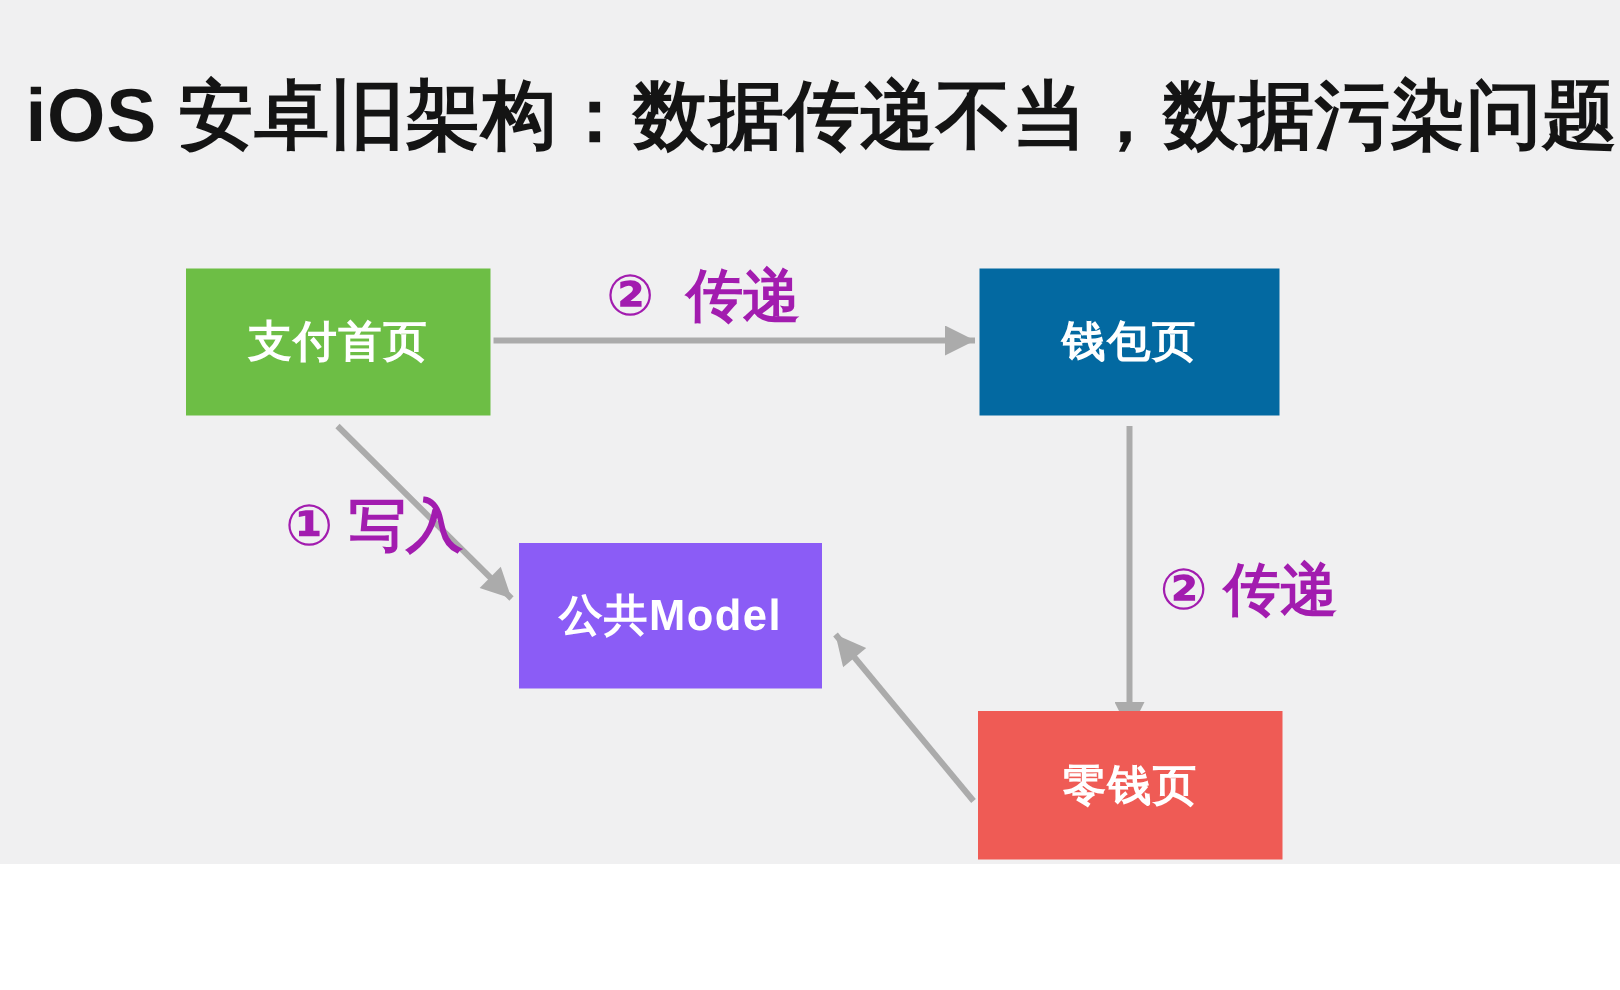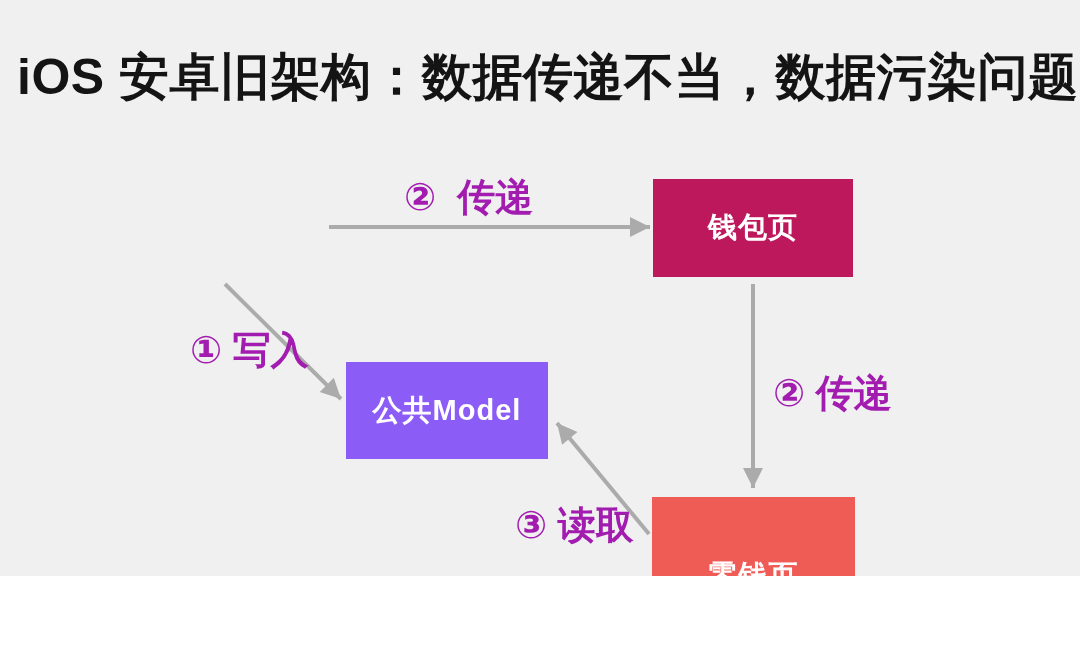--- a/index.html
+++ b/index.html
@@ -37,21 +37,21 @@
     align-items: center;
     justify-content: center;
     color: #FFFFFF;
     font-size: 29px;
     font-weight: 700;
     letter-spacing: 1px;
   }
   .node-payment-home { left: 124px; top: 179px; width: 203px; height: 98px; }
   .node-wallet-page  { left: 653px; top: 179px; width: 200px; height: 98px; }
   .node-shared-model { left: 346px; top: 362px; width: 202px; height: 97px; }
-  .node-change-page  { left: 652px; top: 497px; width: 203px; height: 99px; align-items: flex-end; }
+  .node-change-page  { left: 652px; top: 474px; width: 203px; height: 99px; }
   .edge-label {
     position: absolute;
     font-size: 38px;
     font-weight: 700;
     color: #a21caf;
     white-space: pre;
   }
   .edge-label-pass-top  { left: 404px; top: 172px; }
   .edge-label-write     { left: 190px; top: 325px; }
   .edge-label-pass-right{ left: 773px; top: 368px; }
@@ -69,34 +69,36 @@
       <marker id="arrowhead" viewBox="0 0 10 10" refX="10" refY="5" markerWidth="5.5" markerHeight="5" orient="auto">
         <path d="M0,0 L10,5 L0,10 Z" fill="#ABABAB"></path>
       </marker>
     </defs>
     <line x1="329" y1="227" x2="650" y2="227" stroke="#ABABAB" stroke-width="4" marker-end="url(#arrowhead)"></line>
     <line x1="225" y1="284" x2="341" y2="399" stroke="#ABABAB" stroke-width="4" marker-end="url(#arrowhead)"></line>
     <line x1="753" y1="284" x2="753" y2="488" stroke="#ABABAB" stroke-width="4" marker-end="url(#arrowhead)"></line>
     <line x1="649" y1="534" x2="557" y2="423" stroke="#ABABAB" stroke-width="4" marker-end="url(#arrowhead)"></line>
   </svg>
 
+  <div class="node node-payment-home" style="background-color: rgb(109, 190, 69);">
+    <span>支付首页</span>
+  </div>
 
-  <div class="node node-wallet-page" style="background-color: #be185d; align-items: center;">
+  <div class="node node-wallet-page" style="background-color: #0369a1; align-items: center;">
     <span>钱包页</span>
   </div>
 
   <div class="node node-shared-model" style="background-color: #8b5cf6;">
     <span>公共Model</span>
   </div>
 
   <div class="node node-change-page" style="background-color: rgb(239, 91, 85);">
     <span>零钱页</span>
   </div>
 
   <div class="edge-label edge-label-pass-top">②  传递</div>
 
   <div class="edge-label edge-label-write">① 写入</div>
 
   <div class="edge-label edge-label-pass-right">② 传递</div>
 
-  <div class="edge-label edge-label-read">③ 读取</div>
 
 </div>
 
 </body></html>

